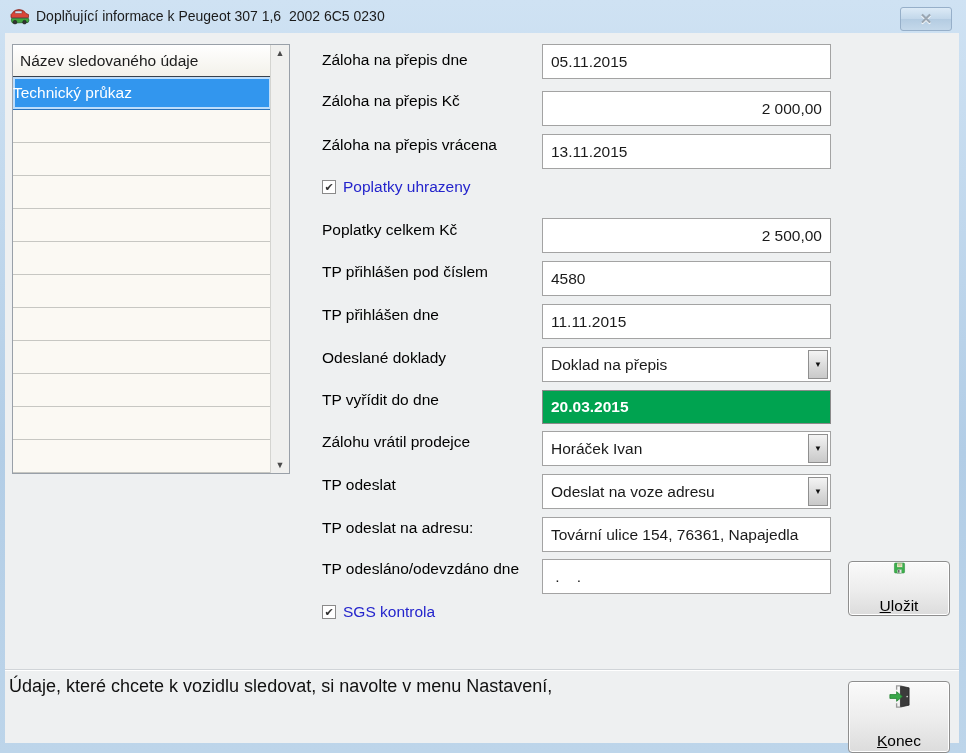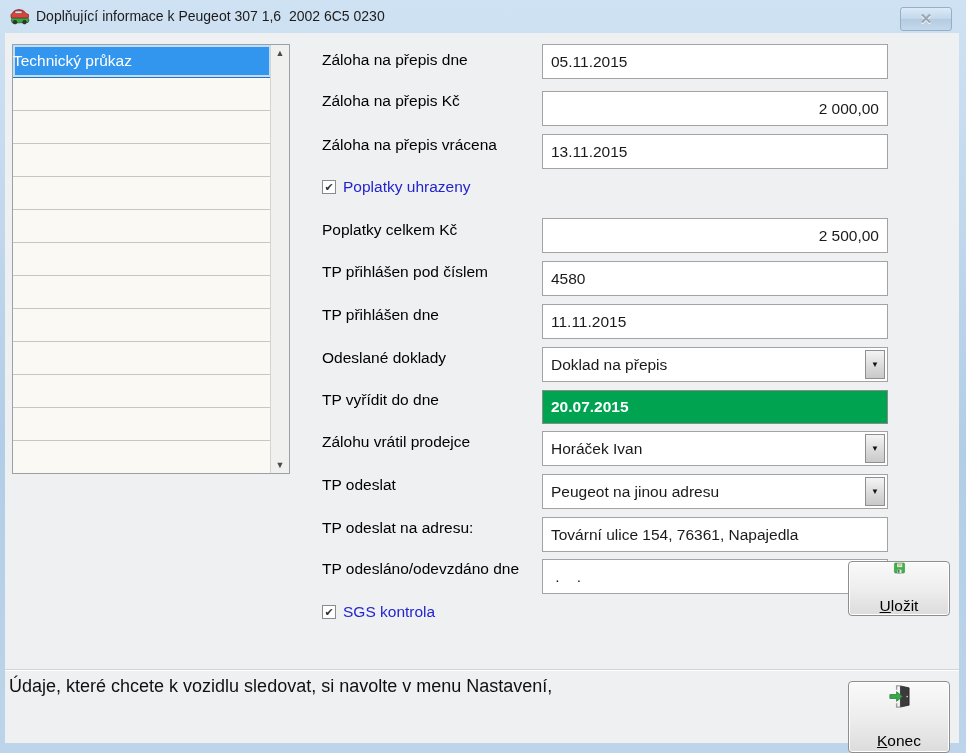--- a/index.html
+++ b/index.html
@@ -57,21 +57,21 @@
   .list-scrollbar {
     position: absolute; right: 0; top: 0; bottom: 0; width: 19px;
     background: #f0f0ee; border-left: 1px solid #d4d4d0;
     display: flex; flex-direction: column; justify-content: space-between; align-items: center;
     padding: 3px 0; font-size: 9px; color: #4a4a4a;
   }
 
   
   .flabel { position: absolute; left: 322px; font-size: 15.5px; color: #000; }
   .field {
-    position: absolute; left: 542px; width: 346px; height: 35px;
+    position: absolute; left: 542px; width: 289px; height: 35px;
     background: #ffffff; border: 1px solid #a3a3a3;
     display: flex; align-items: center; padding: 8px 8px;
     font-size: 15.5px; color: #1a1a1a; white-space: pre;
   }
   .field.money { justify-content: flex-end; }
   .field.green {
     background: #00a350; color: #ffffff; font-weight: bold; border: 1px solid #8a8a8a;
     height: 34px;
   }
   .combo-btn {
@@ -128,20 +128,21 @@
     </svg>
     <div class="title-text">Doplňující informace k Peugeot 307 1,6  2002 6C5 0230</div>
     <div class="close-btn">
       <span>✕</span>
     </div>
   </div>
 
   <div class="content"></div>
 
   <div class="abs listbox">
+    <div class="list-header">Název sledovaného údaje</div>
     <div class="list-row selected">Technický průkaz</div>
     <div class="list-row"></div>
     <div class="list-row"></div>
     <div class="list-row"></div>
     <div class="list-row"></div>
     <div class="list-row"></div>
     <div class="list-row"></div>
     <div class="list-row"></div>
     <div class="list-row"></div>
     <div class="list-row"></div>
@@ -177,29 +178,29 @@
 
   <div class="field money" style="top:218px">2 500,00</div>
   <div class="field" style="top:261px">4580</div>
   <div class="field" style="top:304px">11.11.2015</div>
 
   <div class="field" style="top:347px">
     <span>Doklad na přepis</span>
     <span class="combo-btn">▼</span>
   </div>
 
-  <div class="field green" style="top:390px">20.07.2015</div>
+  <div class="field green" style="top:390px">20.03.2015</div>
 
   <div class="field" style="top:431px">
     <span>Horáček Ivan</span>
     <span class="combo-btn">▼</span>
   </div>
 
   <div class="field" style="top:474px">
-    <span>Peugeot na jinou adresu</span>
+    <span>Odeslat na voze adresu</span>
     <span class="combo-btn">▼</span>
   </div>
 
   <div class="field" style="top:517px">Tovární ulice 154, 76361, Napajedla</div>
   <div class="field" style="top:559px"> .    .</div>
 
   <div class="checkbox-row" style="top:603px">
     <span class="checkbox">✔</span>
     <span class="checkbox-label">SGS kontrola</span>
   </div>

